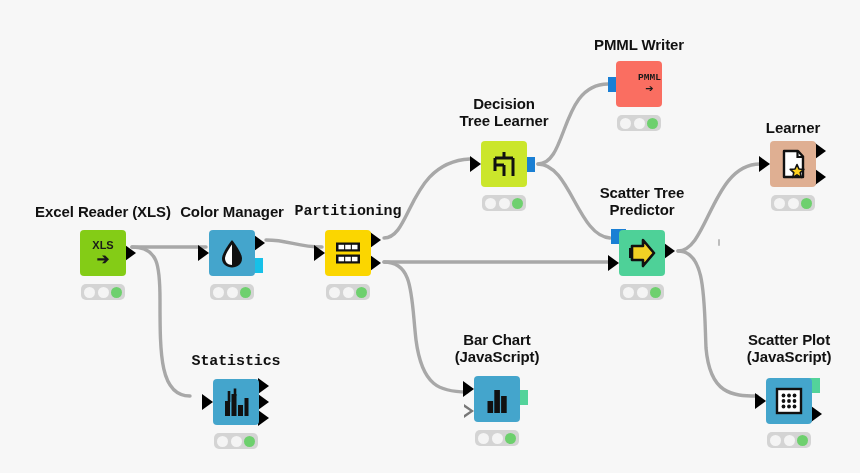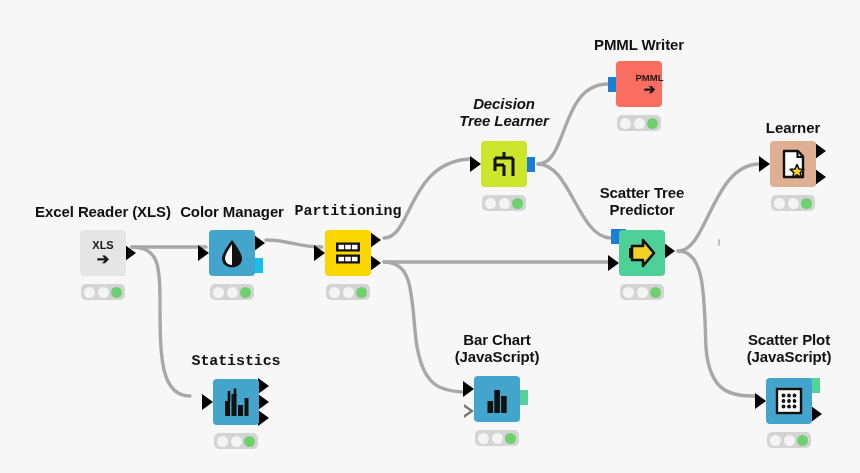--- a/index.html
+++ b/index.html
@@ -125,21 +125,21 @@
       <path d="M 678 251 C 708 251 712 164 760 164" fill="none" stroke="#a8a8a8" stroke-width="3.4" stroke-linecap="round"></path>
       <path d="M 678 251 C 706 251 704 300 706 348 C 710 394 732 396 757 396" fill="none" stroke="#a8a8a8" stroke-width="3.4" stroke-linecap="round"></path>
     </svg>
 
   <div id="nodes-layer">
       <div class="node" style="left: 103px; top: 253px;">
         <div class="node-label" style="top: -50px;"><div>Excel Reader (XLS)</div></div>
         <div class="port" style="left: 22px; top: -8px;">
           <div class="port-tri"></div>
         </div>
-        <div class="node-body" style="background: #e5e5e5;">
+        <div class="node-body" style="background: #84cc16;">
           <div>
             <div style="font-family:'Liberation Sans',sans-serif;font-size:11px;font-weight:600;color:#1a1a1a;text-align:center;line-height:11px;">XLS<div style="font-size:15px;line-height:14px;margin-top:1px;">➔</div></div>
           </div>
         </div>
         <div class="status">
           <span class="dot"></span>
           <span class="dot"></span>
           <span class="dot green"></span>
         </div>
       </div>
@@ -193,21 +193,21 @@
             </svg>
           </div>
         </div>
         <div class="status">
           <span class="dot"></span>
           <span class="dot"></span>
           <span class="dot green"></span>
         </div>
       </div>
       <div class="node" style="left: 504px; top: 164px;">
-        <div class="node-label" style="top: -69px; font-style: italic;"><div>Decision</div><div>Tree Learner</div></div>
+        <div class="node-label" style="top: -69px;"><div>Decision</div><div>Tree Learner</div></div>
         <div class="port" style="left: -34px; top: -8px;">
           <div class="port-tri"></div>
         </div>
         <div class="port" style="left: 16px; top: -7px;">
           <div class="port-sq" style="background:#1a7fd4"></div>
         </div>
         <div class="node-body" style="background: rgb(203, 230, 43);">
           <div>
             <svg width="34" height="34" viewBox="0 0 34 34">
               <g stroke="#111" stroke-width="3" fill="none">
@@ -228,21 +228,21 @@
           <span class="dot green"></span>
         </div>
       </div>
       <div class="node" style="left: 639px; top: 84px;">
         <div class="node-label" style="top: -48px;"><div>PMML Writer</div></div>
         <div class="port" style="left: -31px; top: -7px;">
           <div class="port-sq port-blue"></div>
         </div>
         <div class="node-body" style="background: rgb(250, 110, 97);">
           <div>
-            <div style="font-family:Liberation Sans, sans-serif;font-size:9.5px;font-weight:600;color:#1a1a1a;text-align:center;line-height:11px;margin-left:21px;">PMML<div style="font-size:14px;line-height:13px;margin-top:0px;">➔</div></div>
+            <div style="font-family:Liberation Mono, monospace;font-size:9.5px;font-weight:600;color:#1a1a1a;text-align:center;line-height:11px;margin-left:21px;">PMML<div style="font-size:14px;line-height:13px;margin-top:0px;">➔</div></div>
           </div>
         </div>
         <div class="status">
           <span class="dot"></span>
           <span class="dot"></span>
           <span class="dot green"></span>
         </div>
       </div>
       <div class="node" style="left: 642px; top: 253px;">
         <div class="node-label" style="top: -69px;"><div>Scatter Tree</div><div>Predictor</div></div>

